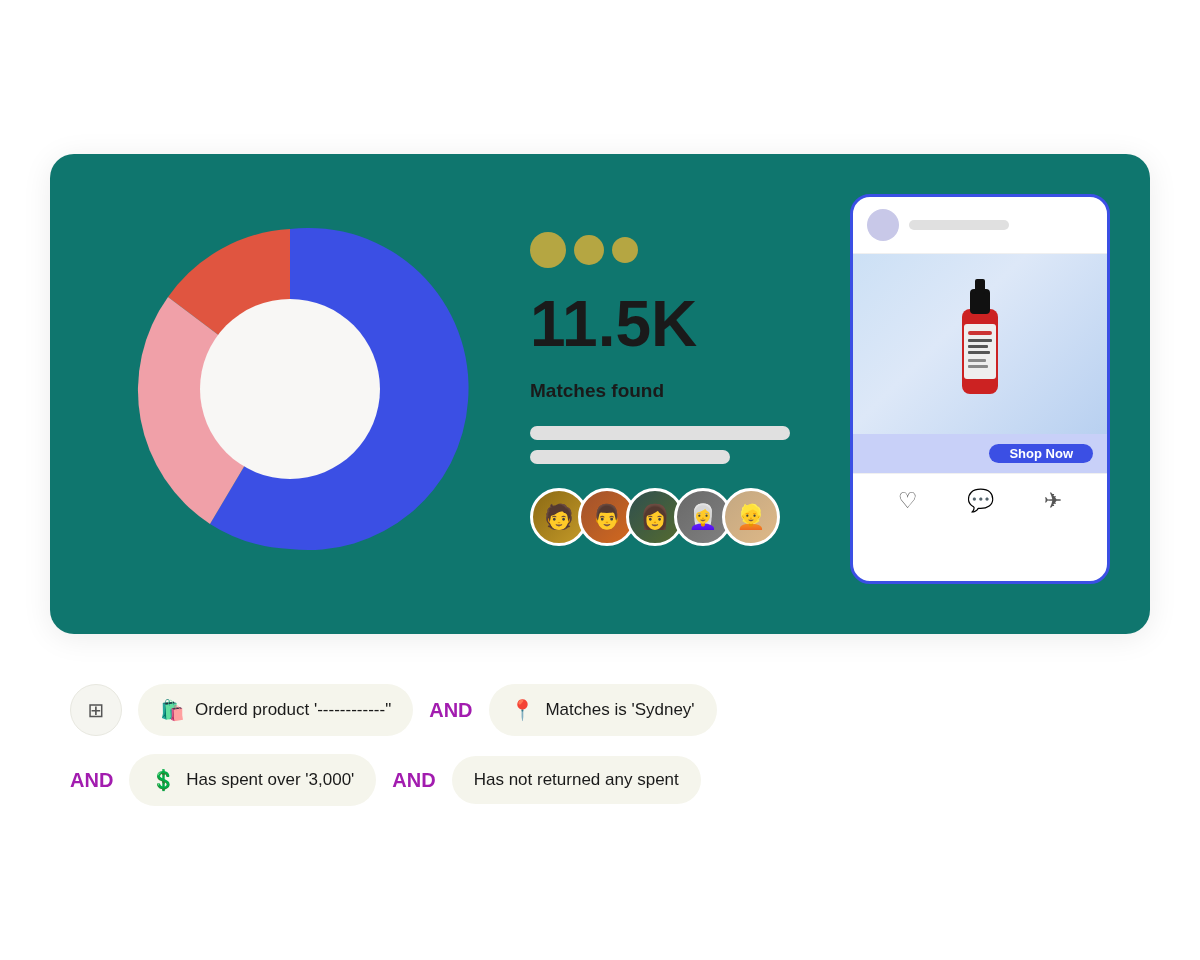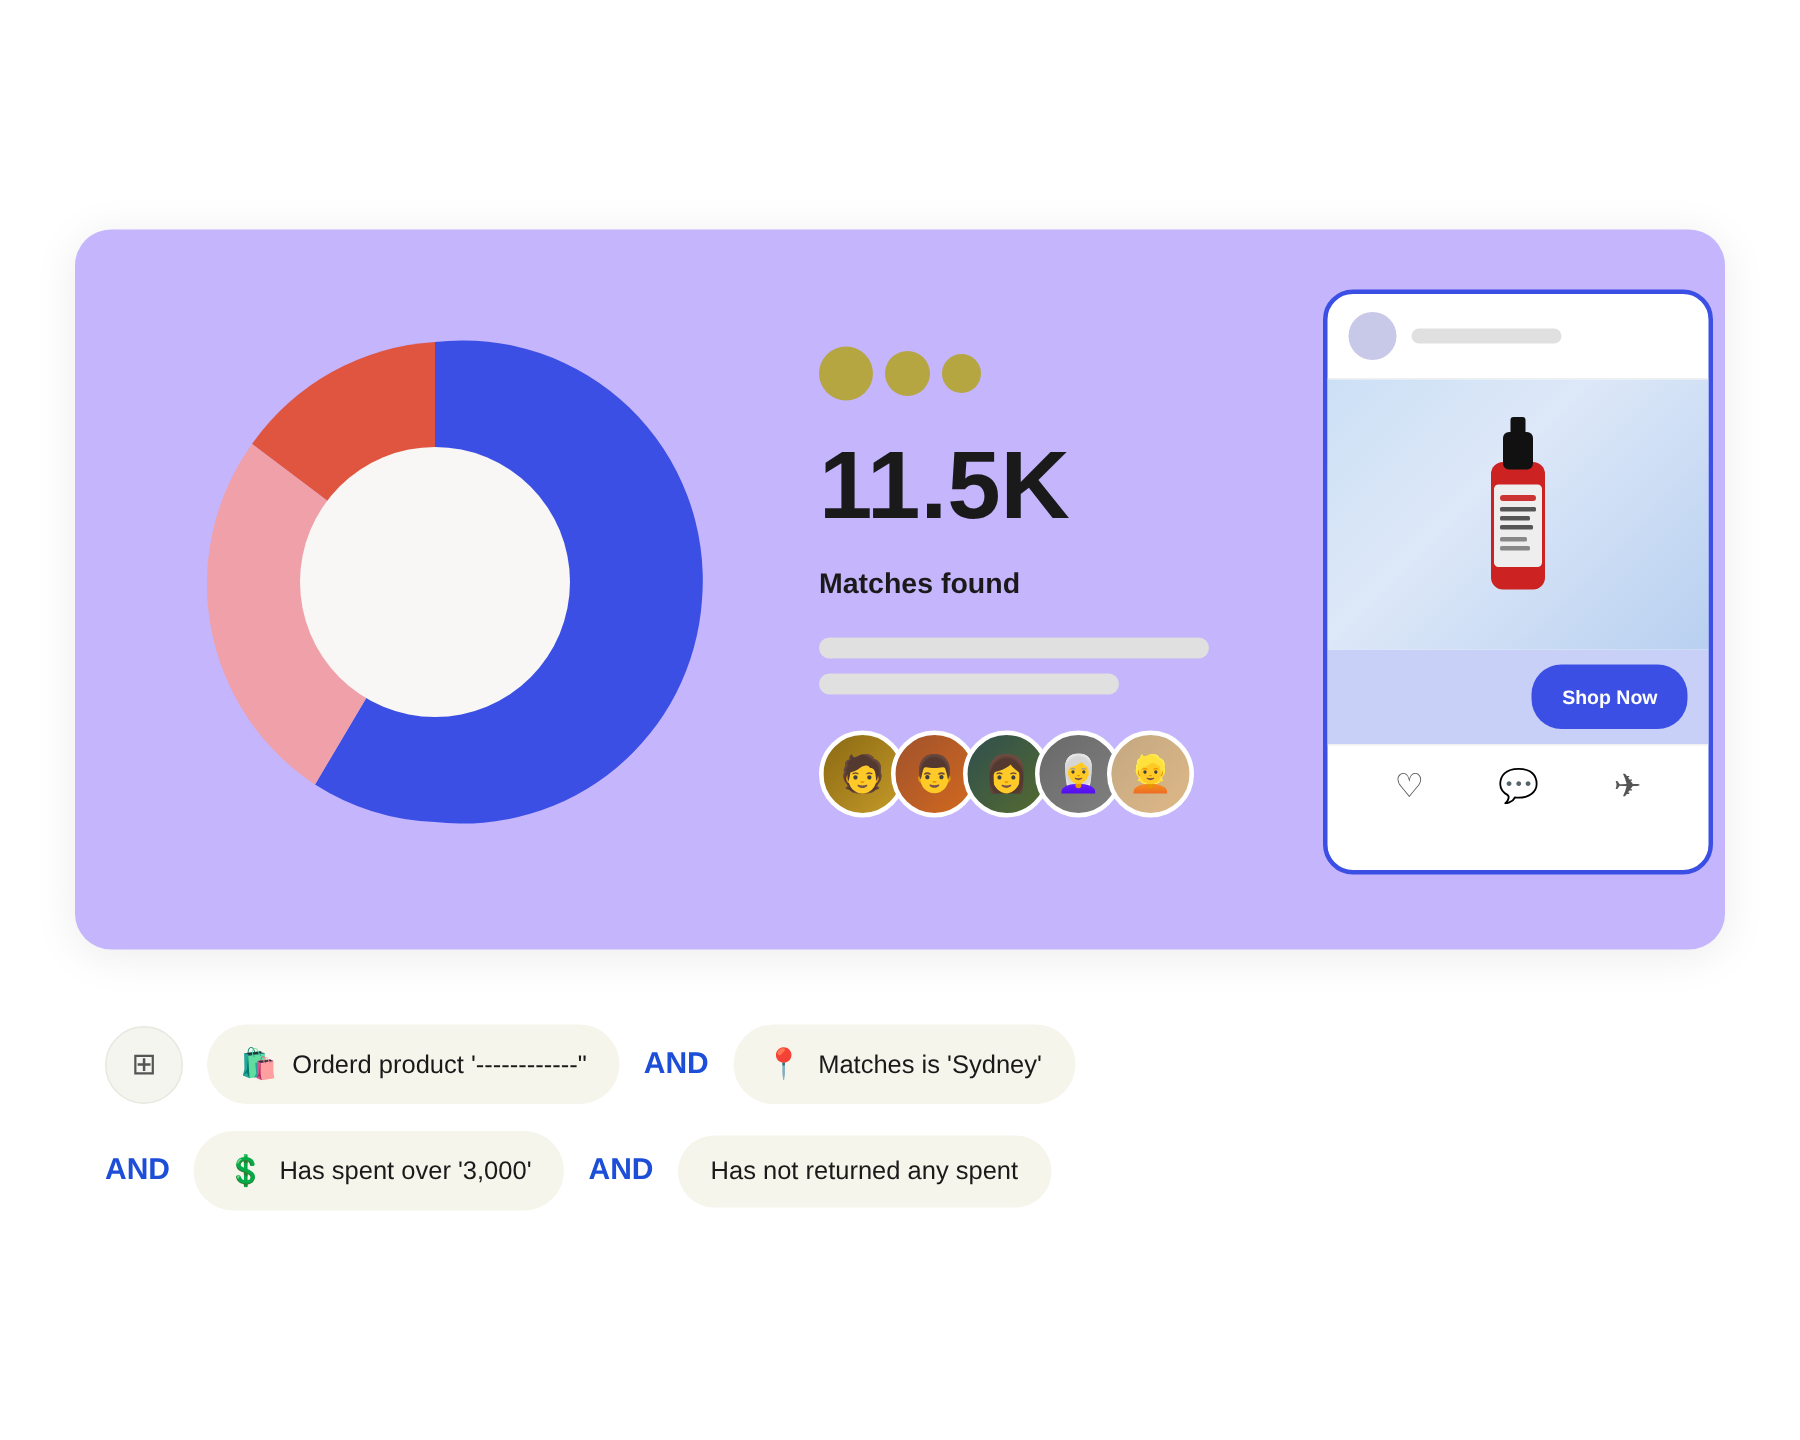--- a/index.html
+++ b/index.html
@@ -18,28 +18,28 @@
     .main-container {
       width: 1100px;
       display: flex;
       flex-direction: column;
       align-items: center;
       gap: 50px;
     }
 
     
     .top-card {
-      background: #c4b5fd;
+      background: #0f766e;
       border-radius: 24px;
       box-shadow: 0 4px 30px rgba(0,0,0,0.08);
       width: 100%;
       padding: 40px 60px 50px 60px;
       display: flex;
       align-items: center;
-      gap: 76px;
+      gap: 60px;
       position: relative;
     }
 
     
     .donut-container {
       position: relative;
       width: 360px;
       height: 360px;
       flex-shrink: 0;
     }
@@ -188,21 +188,21 @@
       padding: 10px 14px;
       display: flex;
       align-items: center;
       justify-content: flex-end;
     }
 
     .phone-cta-btn {
       background: #3b4fe4;
       color: white;
       border-radius: 20px;
-      padding: 14px 20px;
+      padding: 2px 20px;
       font-size: 13px;
       font-weight: 600;
     }
 
     .phone-icons-row {
       display: flex;
       align-items: center;
       justify-content: space-around;
       padding: 14px 20px;
       border-top: 1px solid #f0f0f0;
@@ -260,21 +260,21 @@
       white-space: nowrap;
     }
 
     .filter-icon {
       font-size: 20px;
     }
 
     .and-label {
       font-size: 20px;
       font-weight: 800;
-      color: #1d4ed8;
+      color: #a21caf;
     }
 
     
     .icon-green { color: #2ecc71; }
     .icon-teal { color: #1abc9c; }
     .icon-blue { color: #3498db; }
   </style>
 </head>
 <body>
 

